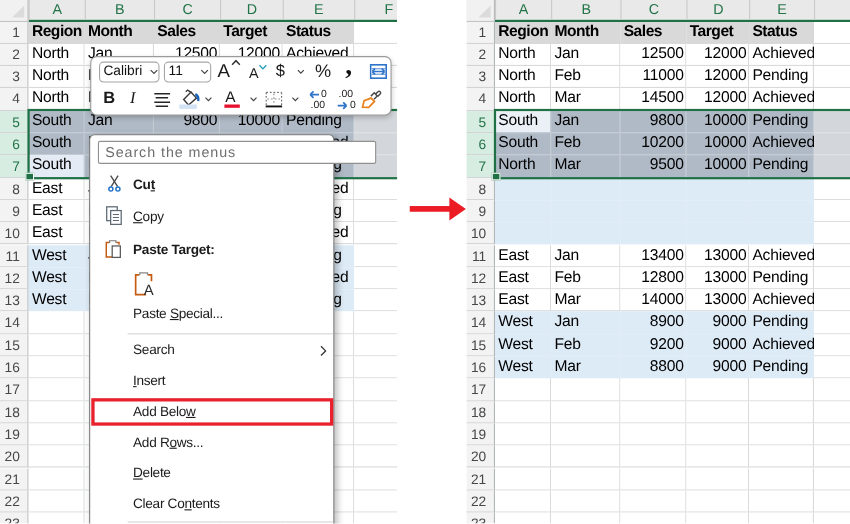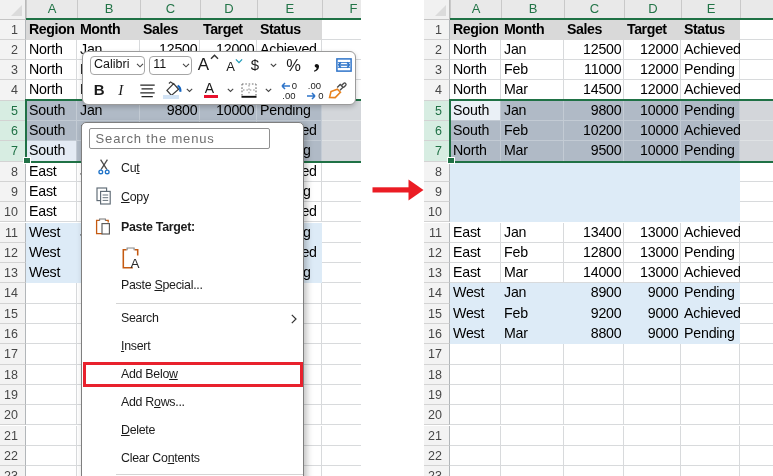--- a/index.html
+++ b/index.html
@@ -429,22 +429,22 @@
           <path d="M1 4 H9 M9 4 l-3 -3 M9 4 l-3 3" stroke="#2E74C9" stroke-width="1.5" fill="none"></path>
         </svg></div>
 <div style="position:absolute;left:235.6px;top:39.0px;font-size:9.5px;line-height:9px;color:#222">0</div>
 <div style="position:absolute;left:245.1px;top:28.0px;line-height:0;"><svg width="20" height="19" viewBox="0 0 20 19">
           <path d="M13.2 5.8 L15.6 3.4 q1 -1 2 0 q1 1 0 2 L15.2 7.8" fill="#fff" stroke="#4a4a4a" stroke-width="1.35"></path>
           <path d="M9.2 7.4 L12.2 4.4 L15 7.2 L12 10.2" fill="#fff" stroke="#4a4a4a" stroke-width="1.35"></path>
           <path d="M1.6 17.4 L3 11.6 L9.4 9.2 L12.4 12.2 L7.2 17.6 Z" fill="#fff" stroke="#E8821E" stroke-width="1.6"></path>
         </svg></div>
 </div>
 <div style="position:absolute;left:81.3px;top:121.7px;width:222.9px;height:370px;background:#fff;border:1px solid #7F7F7F;border-radius:5px 5px 0 0;box-sizing:border-box;box-shadow:2.5px 2.5px 6px rgba(0,0,0,.24);font-family:'Liberation Sans',sans-serif">
-<div style="position:absolute;left:6.3px;top:5.8px;width:181px;height:21px;box-sizing:border-box;border:1px solid #909090;background:#fff;border-radius:2px;font-size:13px;letter-spacing:.85px;color:#6E6E6E;line-height:20px;padding-left:6px">Search the menus</div>
-<div style="position:absolute;left:38.7px;top:38.3px;font-size:12.4px;font-weight:normal;color:#1b1b1b;letter-spacing:-0.28px;white-space:nowrap">Cu<u>t</u></div>
+<div style="position:absolute;left:6.3px;top:5.8px;width:253px;height:21px;box-sizing:border-box;border:1px solid #909090;background:#fff;border-radius:2px;font-size:13px;letter-spacing:.85px;color:#6E6E6E;line-height:20px;padding-left:6px">Search the menus</div>
+<div style="position:absolute;left:38.7px;top:38.3px;font-size:12.4px;font-weight:bold;color:#1b1b1b;letter-spacing:-0.28px;white-space:nowrap">Cu<u>t</u></div>
 <div style="position:absolute;left:38.7px;top:67.64999999999999px;font-size:12.4px;font-weight:normal;color:#1b1b1b;letter-spacing:-0.28px;white-space:nowrap"><u>C</u>opy</div>
 <div style="position:absolute;left:38.7px;top:96.99999999999999px;font-size:12.4px;font-weight:bold;color:#1b1b1b;letter-spacing:-0.28px;white-space:nowrap">Paste Target:</div>
 <div style="position:absolute;left:38.7px;top:155.7px;font-size:12.4px;font-weight:normal;color:#1b1b1b;letter-spacing:-0.28px;white-space:nowrap">Paste <u>S</u>pecial...</div>
 <div style="position:absolute;left:38.7px;top:188.60000000000002px;font-size:12.4px;font-weight:normal;color:#1b1b1b;letter-spacing:-0.28px;white-space:nowrap">Search</div>
 <div style="position:absolute;left:38.7px;top:216.60000000000002px;font-size:12.4px;font-weight:normal;color:#1b1b1b;letter-spacing:-0.28px;white-space:nowrap"><u>I</u>nsert</div>
 <div style="position:absolute;left:38.7px;top:244.60000000000002px;font-size:12.4px;font-weight:normal;color:#1b1b1b;letter-spacing:-0.28px;white-space:nowrap">Add Belo<u>w</u></div>
 <div style="position:absolute;left:38.7px;top:272.6px;font-size:12.4px;font-weight:normal;color:#1b1b1b;letter-spacing:-0.28px;white-space:nowrap">Add R<u>o</u>ws...</div>
 <div style="position:absolute;left:38.7px;top:300.6px;font-size:12.4px;font-weight:normal;color:#1b1b1b;letter-spacing:-0.28px;white-space:nowrap"><u>D</u>elete</div>
 <div style="position:absolute;left:38.7px;top:328.6px;font-size:12.4px;font-weight:normal;color:#1b1b1b;letter-spacing:-0.28px;white-space:nowrap">Clear Co<u>n</u>tents</div>
 <div style="position:absolute;left:15.8px;top:36.8px;line-height:0"><svg width="12" height="16" viewBox="0 0 12 16">

